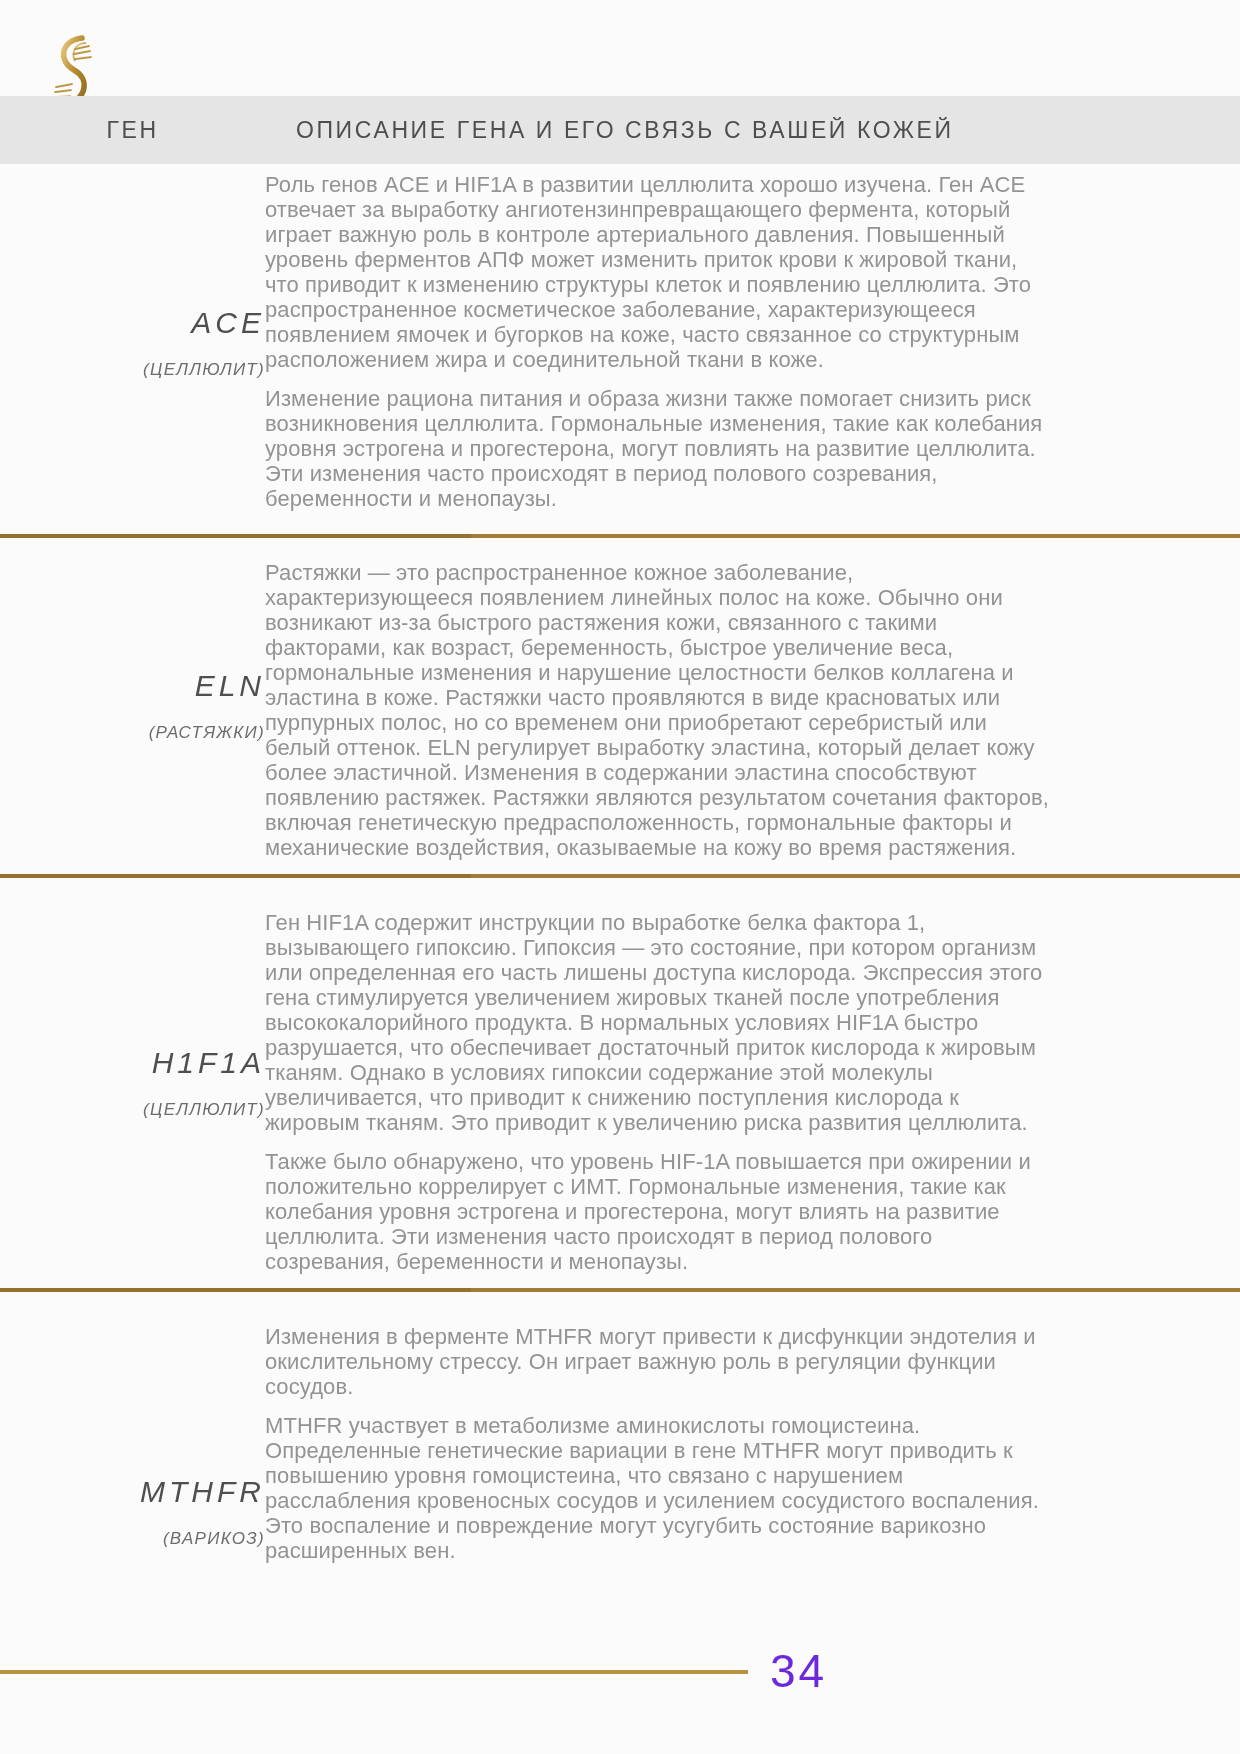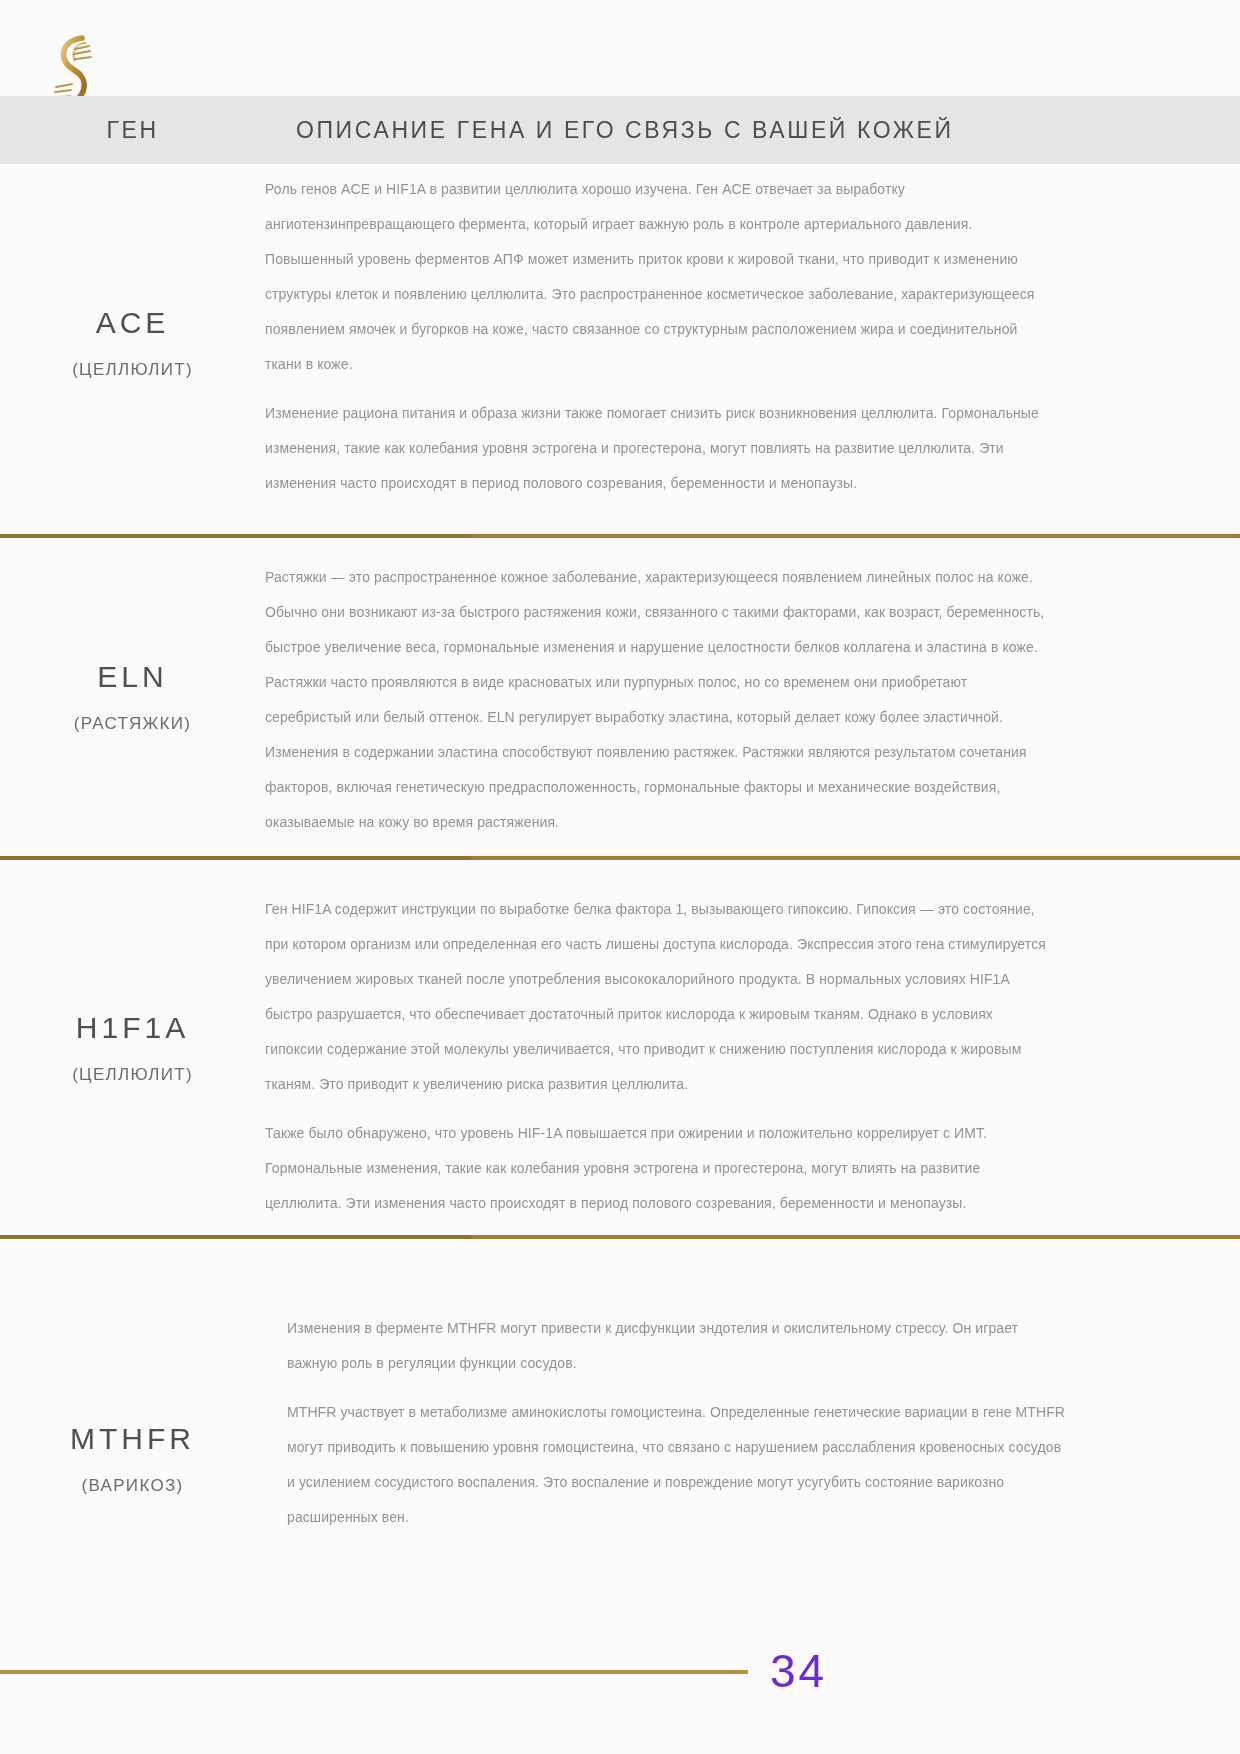--- a/index.html
+++ b/index.html
@@ -27,38 +27,39 @@
 
   
   .rows{position:absolute;top:152px;left:0;right:0;}
   .gene-row{display:flex;}
   .gene-row.r1{min-height:382px;}
   .gene-row.r2{min-height:318px;}
   .gene-row.r3{min-height:364px;}
   .gene-row.r4{min-height:440px;}
   .gene-cell{
     width:265px;flex:0 0 265px;
-    display:flex;flex-direction:column;justify-content:center;align-items:center;
+    display:flex;flex-direction:column;justify-content:center;align-items:flex-end;
     text-align:center;
+    font-style:italic;
   }
   .gene-name{
     font-size:30px;font-weight:300;color:#4f4f4f;letter-spacing:4px;
   }
   .gene-trait{
     margin-top:20px;
     font-size:17px;font-weight:300;color:#6c6c6c;letter-spacing:1.3px;
   }
   .desc-cell{width:785px;flex:0 0 785px;}
   .r1 .desc-cell{padding-top:20px;}
   .r2 .desc-cell{padding-top:22px;}
   .r3 .desc-cell{padding-top:32px;}
-  .r4 .desc-cell{padding-top:72px;margin-left:22px;}
+  .r4 .desc-cell{padding-top:32px;}
   .desc-cell p{
     margin:0 0 14px 0;
-    font-size:14px;line-height:35px;letter-spacing:0.1px;
+    font-size:22px;line-height:25px;letter-spacing:0.1px;
     font-weight:300;color:#939393;
   }
   
   .divider{
     height:4px;
     background:linear-gradient(to right,#93722f 0,#93722f 38%,#a17d37 38%,#a17d37 100%);
   }
 
   
   .footer-rule{

